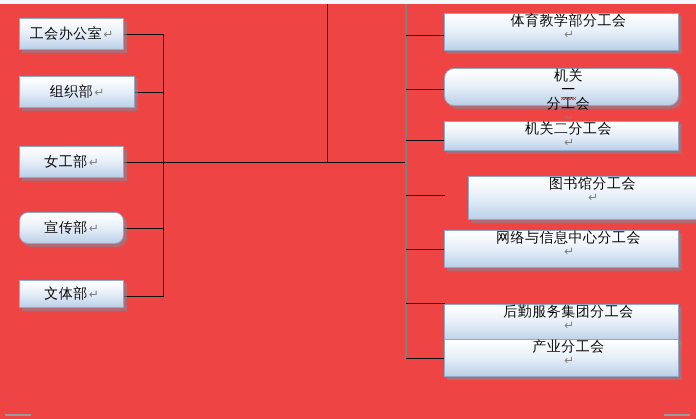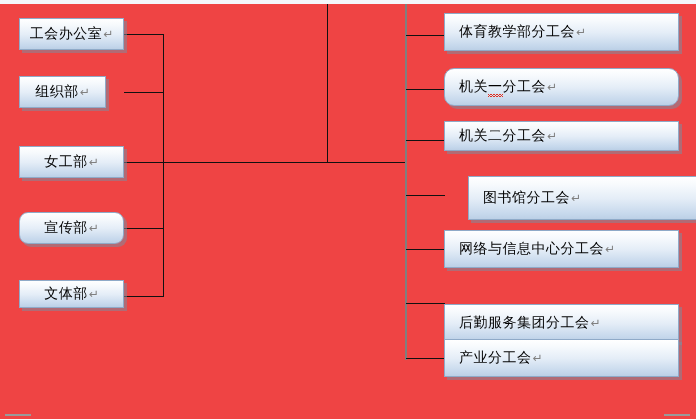--- a/index.html
+++ b/index.html
@@ -59,21 +59,21 @@
     box-shadow: 3px 3px 0 0 rgba(125,140,158,0.55);
     display: flex;
     align-items: center;
     color: #000000;
     font-size: 14px;
     line-height: 1;
     letter-spacing: 0.5px;
     white-space: nowrap;
   }
   .node.center { justify-content: center; }
-  .node.leftal { justify-content: flex-start; padding-left: 14px; }
+  .node.leftal { justify-content: flex-start; padding-left: 14px; flex-direction: column; }
 
   .node .label { display: inline-block; }
 
   .pilcrow {
     color: #808080;
     font-size: 12px;
     margin-left: 1px;
     letter-spacing: 0;
     font-family: "DejaVu Sans", sans-serif;
   }
@@ -131,21 +131,21 @@
   <div class="line-h" style="left:406px; top:195px; width:39px;"></div>
   <div class="line-h" style="left:406px; top:249px; width:39px;"></div>
   <div class="line-h" style="left:406px; top:303px; width:39px;"></div>
   <div class="line-h" style="left:406px; top:358px; width:39px;"></div>
 
   <div class="node center" style="left:19px; top:18px; width:105px; height:32px;">
     <span class="label">工会办公室</span>
       <span class="pilcrow">↵</span>
   </div>
 
-  <div class="node center" style="left:19px; top:76px; width:87px; height:32px;">
+  <div class="node center" style="left:19px; top:76px; width:116px; height:32px;">
     <span class="label">组织部</span>
       <span class="pilcrow">↵</span>
   </div>
 
   <div class="node center" style="left:19px; top:146px; width:105px; height:32px;">
     <span class="label">女工部</span>
       <span class="pilcrow">↵</span>
   </div>
 
   <div class="node center" style="left:19px; top:212px; width:105px; height:32px;border-radius:9px;">

